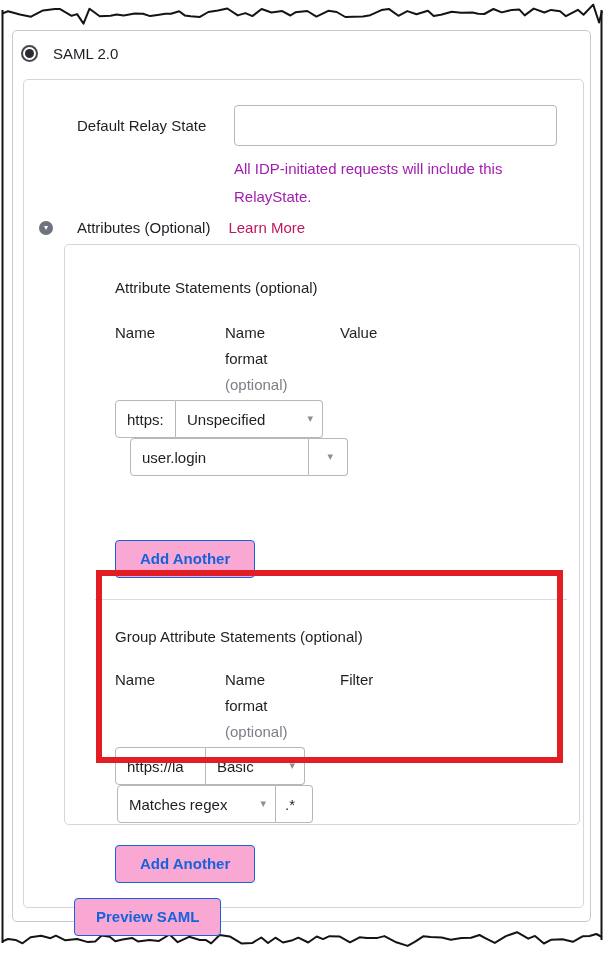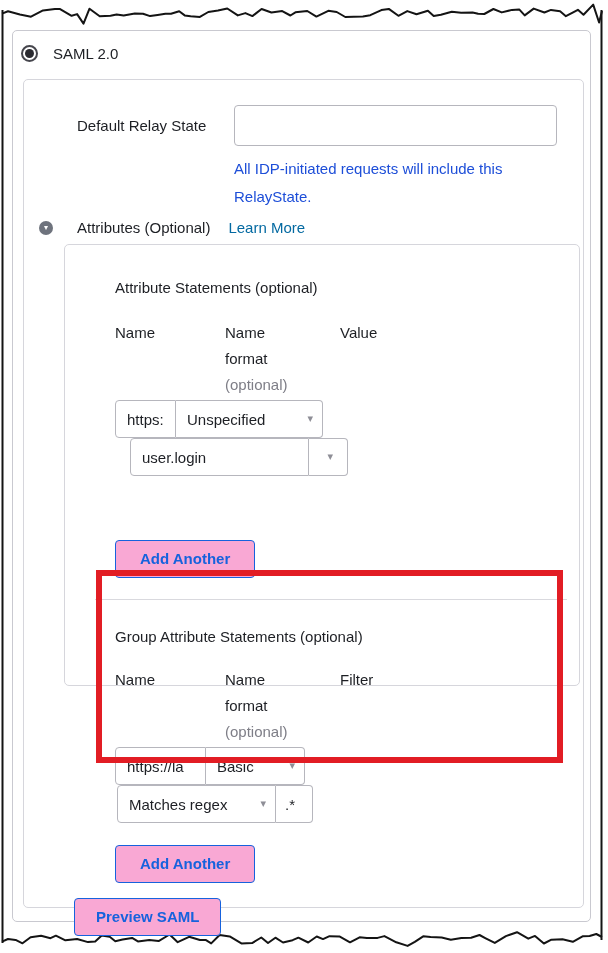--- a/index.html
+++ b/index.html
@@ -36,34 +36,34 @@
   }
 
   .relay-row { position:absolute; left:53px; top:25px; display:flex; }
   .relay-label { width:157px; line-height:27px; padding-top:7px; }
   .text-input {
     border:1px solid #b6b6bd; border-radius:4px; background:#fff;
     font-family:"Liberation Sans", sans-serif; font-size:15px; color:#1d1f24;
     padding:0 11px; height:38px; outline:none;
   }
   .relay-input { width:323px; height:41px; display:block; }
-  .help-text { margin-top:9px; width:305px; line-height:28px; color:#1d4ed8; }
+  .help-text { margin-top:9px; width:305px; line-height:28px; color:#a21caf; }
 
   .attributes-row { position:absolute; left:15px; top:139px; display:flex; align-items:center; }
   .collapse-bullet {
     width:14px; height:14px; border-radius:50%; background:#6e737d;
     display:flex; align-items:center; justify-content:center;
     color:#fff; font-size:8px; line-height:1; padding-top:1px;
   }
   .attributes-label { margin-left:24px; }
-  .learn-more { margin-left:18px; color:#0369a1; text-decoration:none; cursor:pointer; }
+  .learn-more { margin-left:18px; color:#be185d; text-decoration:none; cursor:pointer; }
 
   .attributes-box {
     position:absolute; left:40px; top:164px;
-    width:516px; height:442px;
+    width:516px; height:581px;
     border:1px solid #d6d6dc; border-radius:5px; background:#fff;
     padding:34px 25px 15px 50px;
   }
   .section-title { margin-bottom:24px; }
   .col-headers { display:flex; line-height:26px; margin-bottom:2px; }
   .col1 { width:110px; }
   .col2 { width:115px; }
   .col2-inner { display:block; width:72px; }
   .muted { color:#7e7e87; }
   .widget-row { display:flex; margin-bottom:64px;flex-direction:column; }

